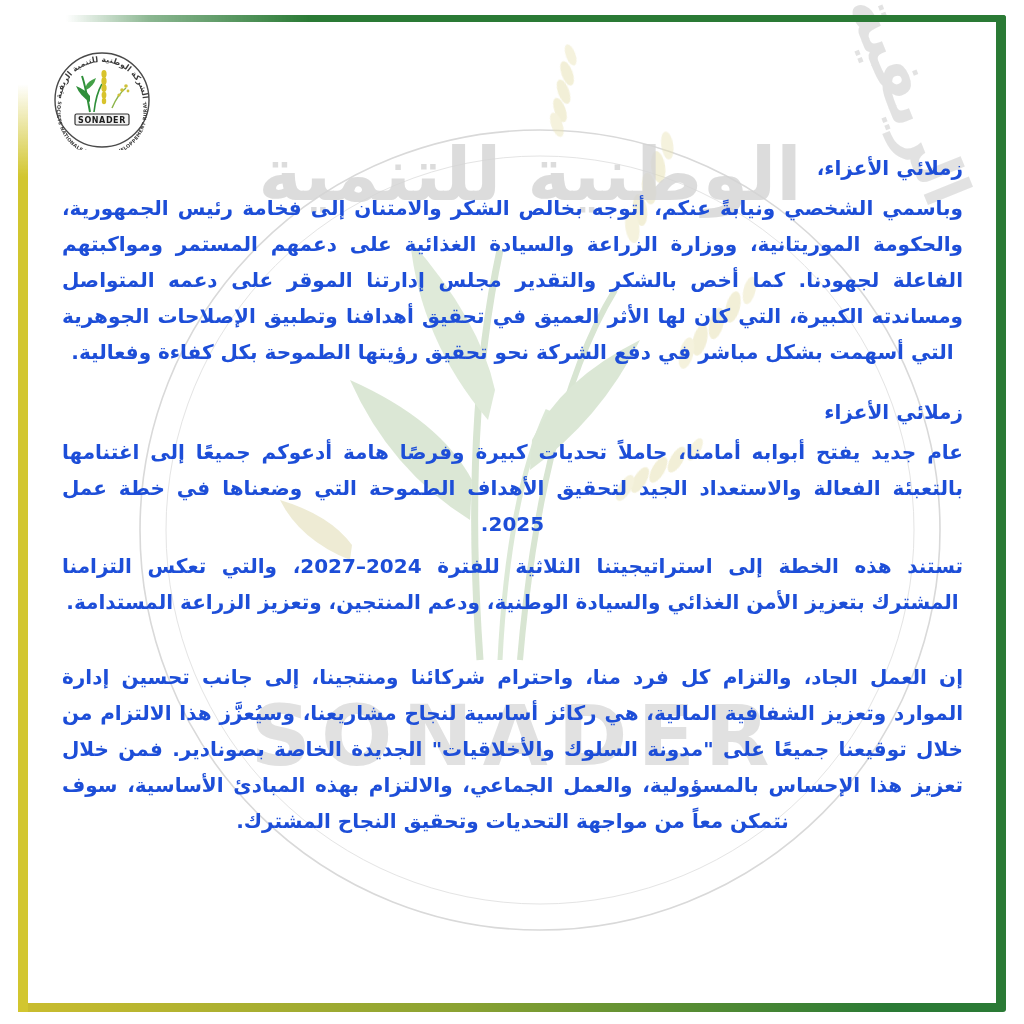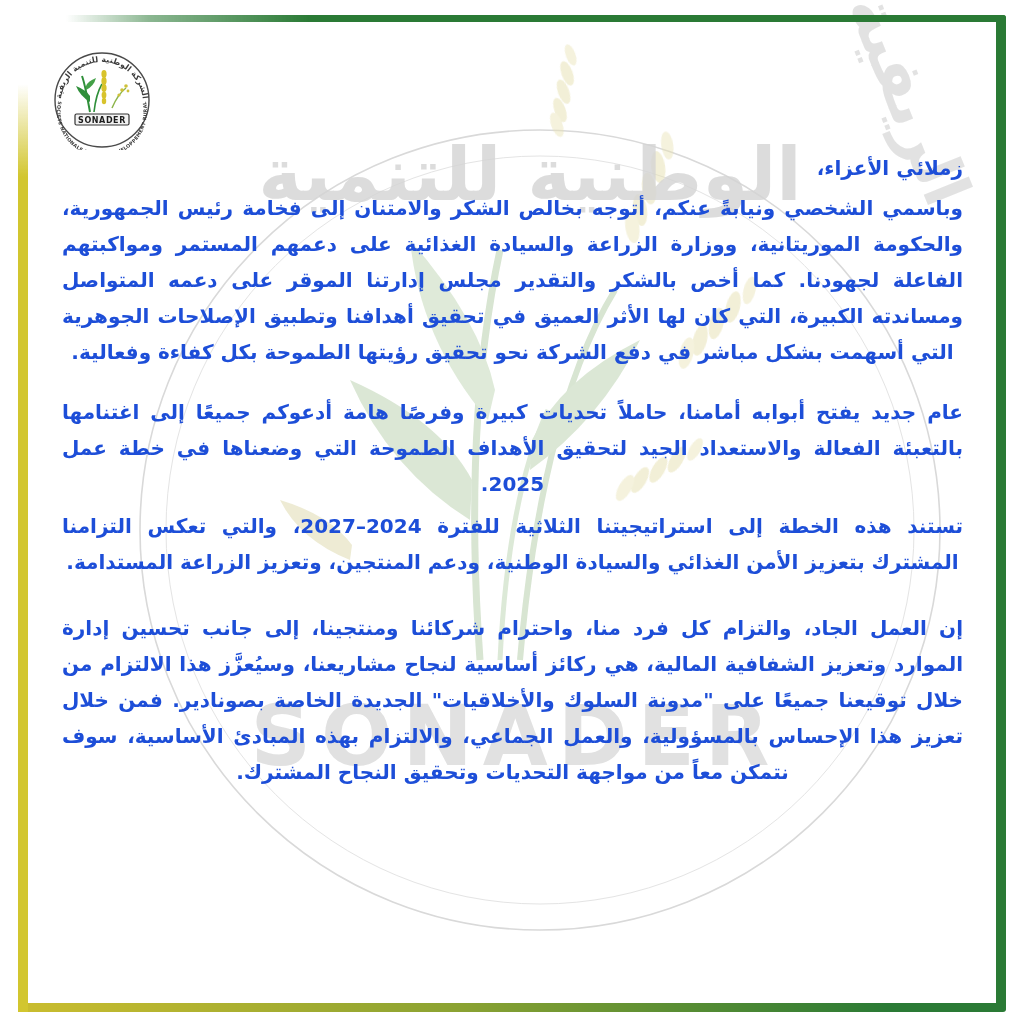--- a/index.html
+++ b/index.html
@@ -27,21 +27,21 @@
     position:absolute;top:86px;left:40px;right:61px;z-index:2;direction:rtl;
     font-size:19.5px;font-weight:700;color:#141414;text-align:right;white-space:nowrap;
   }
   .letter{
     position:absolute;top:150px;right:61px;left:62px;z-index:2;direction:rtl;
     color:#1d4ed8;font-size:20px;font-weight:700;line-height:36px;
   }
   .letter p{margin:0 0 24px;text-align:justify;text-align-last:center;}
   .letter p.greeting{text-align:right;text-align-last:right;margin:0 0 4px;}
   .letter p.pg3{margin-bottom:6px;}
-  .letter p.pg4{margin-bottom:30px;}
+  .letter p.pg4{margin-bottom:39px;}
   .letter p.pg5{margin-bottom:0;}
 </style>
 </head>
 <body>
 
 <div class="page">
 
   <svg class="wm" width="1024" height="1024" viewBox="0 0 1024 1024" aria-hidden="true">
     <defs>
       <path id="wmArc" d="M 150,440 A 392,392 0 1 0 930,440" fill="none"></path>
@@ -123,18 +123,19 @@
     </g>
 
     <rect x="33" y="64" width="54" height="11" fill="#f2f2f2" stroke="#333333" stroke-width="1.2" rx="1.5"></rect>
     <text x="60" y="72.6" text-anchor="middle" font-size="8" font-weight="700" fill="#1c1c1c" letter-spacing="0.6" direction="ltr">SONADER</text>
   </svg>
 
 
   <div class="letter">
     <p class="greeting">زملائي الأعزاء،</p>
     <p class="pg2">وباسمي الشخصي ونيابةً عنكم، أتوجه بخالص الشكر والامتنان إلى فخامة رئيس الجمهورية، والحكومة الموريتانية، ووزارة الزراعة والسيادة الغذائية على دعمهم المستمر ومواكبتهم الفاعلة لجهودنا. كما أخص بالشكر والتقدير مجلس إدارتنا الموقر على دعمه المتواصل ومساندته الكبيرة، التي كان لها الأثر العميق في تحقيق أهدافنا وتطبيق الإصلاحات الجوهرية التي أسهمت بشكل مباشر في دفع الشركة نحو تحقيق رؤيتها الطموحة بكل كفاءة وفعالية.</p>
+    <p class="greeting">زملائي الأعزاء</p>
     <p class="pg3">عام جديد يفتح أبوابه أمامنا، حاملاً تحديات كبيرة وفرصًا هامة أدعوكم جميعًا إلى اغتنامها بالتعبئة الفعالة والاستعداد الجيد لتحقيق الأهداف الطموحة التي وضعناها في خطة عمل 2025.</p>
     <p class="pg4">تستند هذه الخطة إلى استراتيجيتنا الثلاثية للفترة 2024–2027، والتي تعكس التزامنا المشترك بتعزيز الأمن الغذائي والسيادة الوطنية، ودعم المنتجين، وتعزيز الزراعة المستدامة.</p>
     <p class="pg5">إن العمل الجاد، والتزام كل فرد منا، واحترام شركائنا ومنتجينا، إلى جانب تحسين إدارة الموارد وتعزيز الشفافية المالية، هي ركائز أساسية لنجاح مشاريعنا، وسيُعزَّز هذا الالتزام من خلال توقيعنا جميعًا على "مدونة السلوك والأخلاقيات" الجديدة الخاصة بصونادير. فمن خلال تعزيز هذا الإحساس بالمسؤولية، والعمل الجماعي، والالتزام بهذه المبادئ الأساسية، سوف نتمكن معاً من مواجهة التحديات وتحقيق النجاح المشترك.</p>
   </div>
 
 </div>
 
 </body></html>

